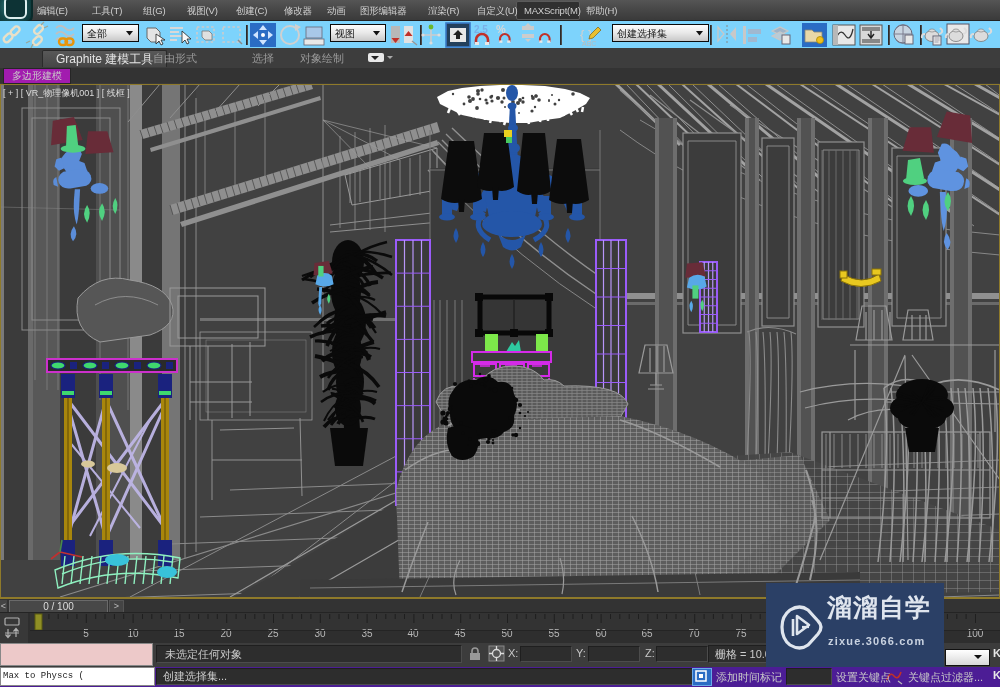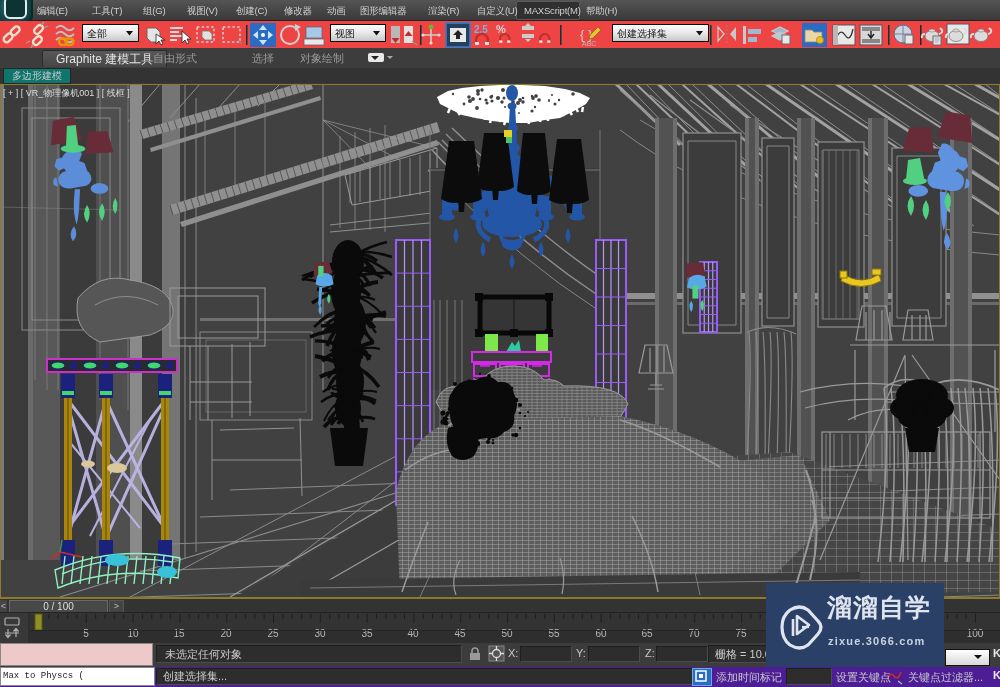--- a/index.html
+++ b/index.html
@@ -12,29 +12,29 @@
     border-bottom:1px solid #222;}
   .mitem{position:absolute;top:5px;font-size:9.5px;color:#d0d0d0;white-space:nowrap;letter-spacing:-0.2px;}
   #appbtn{position:absolute;left:0px;top:0px;width:33px;height:23px;
     background:radial-gradient(circle at 40% 30%, #3d8a8a 0%, #15494b 55%, #0c3335 100%);
     border-radius:0 0 7px 0;border-right:2px solid #0a2a2a;border-bottom:2px solid #0a2a2a;box-sizing:border-box;}
   #appbtn .swirl{position:absolute;left:4px;top:-4px;width:19px;height:19px;border:2.5px solid #ddeeee;
     border-radius:6px;background:#0d3335;}
   #maxscript{position:absolute;left:516px;top:1px;width:62px;height:17px;background:#303030;
     border:1px solid #5a5a5a;border-radius:2px;}
   
-  #toolbar{left:0;top:21px;width:1000px;height:27px;background:#ef4444;border-bottom:1px solid #2a2a2a;}
+  #toolbar{left:0;top:21px;width:1000px;height:27px;background:#7dd3fc;border-bottom:1px solid #2a2a2a;}
   
   #ribbontabs{left:0;top:48px;width:1000px;height:20px;background:#3d3d3d;}
   #ribbontabs .tab{position:absolute;top:2px;height:16px;line-height:16px;font-size:11px;color:#9a9a9a;padding:0 10px;}
   #ribbontabs .active{font-size:12px;padding:0 13px;}
   #ribbontabs .active{background:linear-gradient(#585858,#464646);color:#e4e4e4;border:1px solid #2a2a2a;border-bottom:none;border-radius:2px 2px 0 0;margin-left:32px;}
   #ribbonrow2{left:0;top:68px;width:1000px;height:15px;background:#333;}
   #polytab{position:absolute;left:3px;top:0px;height:14px;line-height:14px;font-size:10px;color:#c8c8c8;
-    padding:0 8px;background:#0f766e;border:1px solid #262626;}
+    padding:0 8px;background:#a21caf;border:1px solid #262626;}
   
   #timeslider{left:0;top:598px;width:1000px;height:14px;background:#333;border-top:1px solid #8f7a2a;}
   #ruler{left:0;top:612px;width:1000px;height:31px;background:#2e2e2e;border-top:1px solid #242424;}
   #statusrow{left:0;top:643px;width:1000px;height:32px;background:#3c3c3c;}
   #promptrow{left:0;top:667px;width:1000px;height:20px;background:#4c1d95;}
   .sunken{position:absolute;background:#2d2d2d;border-top:1px solid #1f1f1f;border-left:1px solid #1f1f1f;
      border-bottom:1px solid #4c4c4c;border-right:1px solid #4c4c4c;color:#cccccc;font-size:11px;}
   .lbl{position:absolute;color:#c8c8c8;font-size:11px;}
   
   #wm{left:766px;top:583px;width:178px;height:84px;background:#2b4066;z-index:50;}

